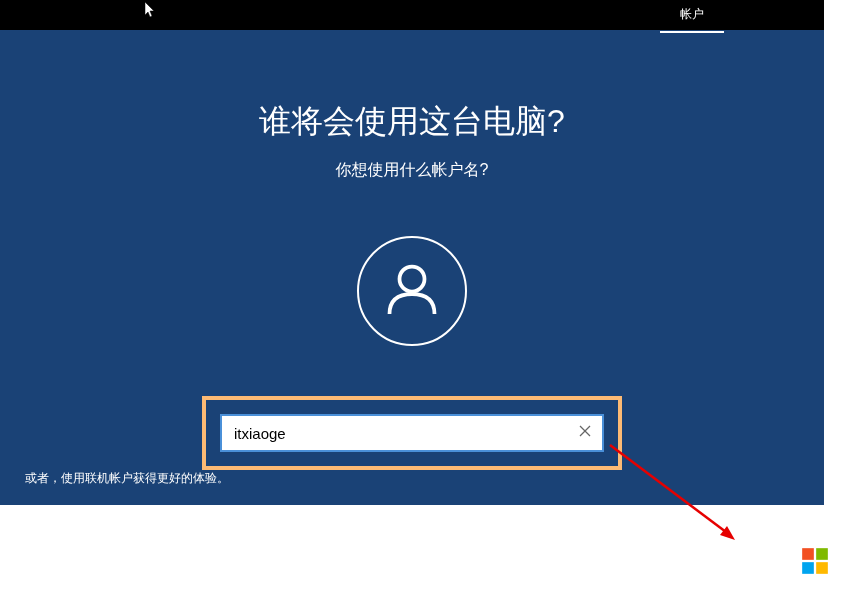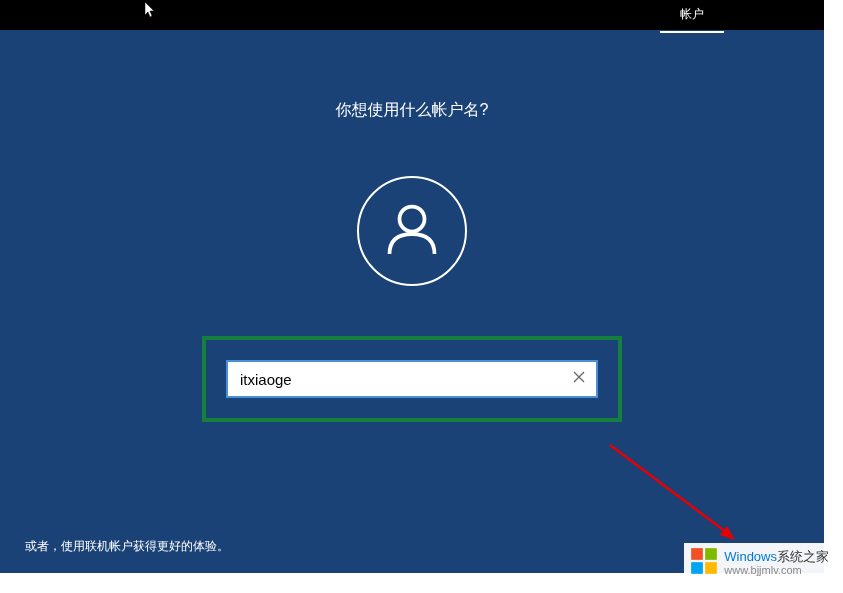--- a/index.html
+++ b/index.html
@@ -10,21 +10,21 @@
     body {
       width: 843px;
       height: 593px;
       font-family: "Microsoft YaHei", "Segoe UI", sans-serif;
       background: #ffffff;
       position: relative;
       overflow: hidden;
     }
     .main-container {
       width: 824px;
-      height: 573px;
+      height: 505px;
       position: absolute;
       top: 0;
       left: 0;
       background: #1a4276;
     }
     .top-bar {
       height: 30px;
       background: #000000;
       display: flex;
       align-items: center;
@@ -77,22 +77,22 @@
       align-items: center;
       justify-content: center;
     }
     .avatar-icon svg {
       width: 60px;
       height: 60px;
     }
     .input-highlight {
       width: 420px;
       margin: 0 auto;
-      border: 4px solid #15803d;
-      padding: 20px;
+      border: 4px solid #fdba74;
+      padding: 14px;
     }
     .input-wrapper {
       background: #ffffff;
       height: 38px;
       display: flex;
       align-items: center;
       border: 2px solid #4a90d9;
       position: relative;
     }
     .username-input {
@@ -170,20 +170,21 @@
       <svg width="12" height="16" viewBox="0 0 12 16">
         <path d="M0 0 L0 13 L3 10 L5 15 L7 14 L5 9 L9 9 Z" fill="#ffffff" stroke="#000000" stroke-width="0.5"></path>
       </svg>
     </div>
     <div class="tab-area">
       <div class="tab">帐户</div>
     </div>
   </div>
 
   <div class="content-area">
+    <h1 class="title">谁将会使用这台电脑?</h1>
     <p class="subtitle">你想使用什么帐户名?</p>
 
     <div class="avatar-circle">
       <span class="avatar-icon">
         <svg viewBox="0 0 24 24" fill="none" stroke="#ffffff" stroke-width="1.5">
           <circle cx="12" cy="8" r="5"></circle>
           <path d="M3 22 C3 16 7 14 12 14 C17 14 21 16 21 22"></path>
         </svg>
       </span>
     </div>
@@ -216,19 +217,13 @@
 
 <div class="watermark">
   <span class="watermark-logo">
     <svg viewBox="0 0 24 24">
       <rect x="1" y="1" width="10" height="10" fill="#f25022"></rect>
       <rect x="13" y="1" width="10" height="10" fill="#7fba00"></rect>
       <rect x="1" y="13" width="10" height="10" fill="#00a4ef"></rect>
       <rect x="13" y="13" width="10" height="10" fill="#ffb900"></rect>
     </svg>
   </span>
-  <div class="watermark-text">
-    <div class="watermark-title">
-      <span class="win">Windows</span><span>系统之家</span>
-    </div>
-    <div class="watermark-url">www.bjjmlv.com</div>
-  </div>
 </div>
 
 </body></html>

